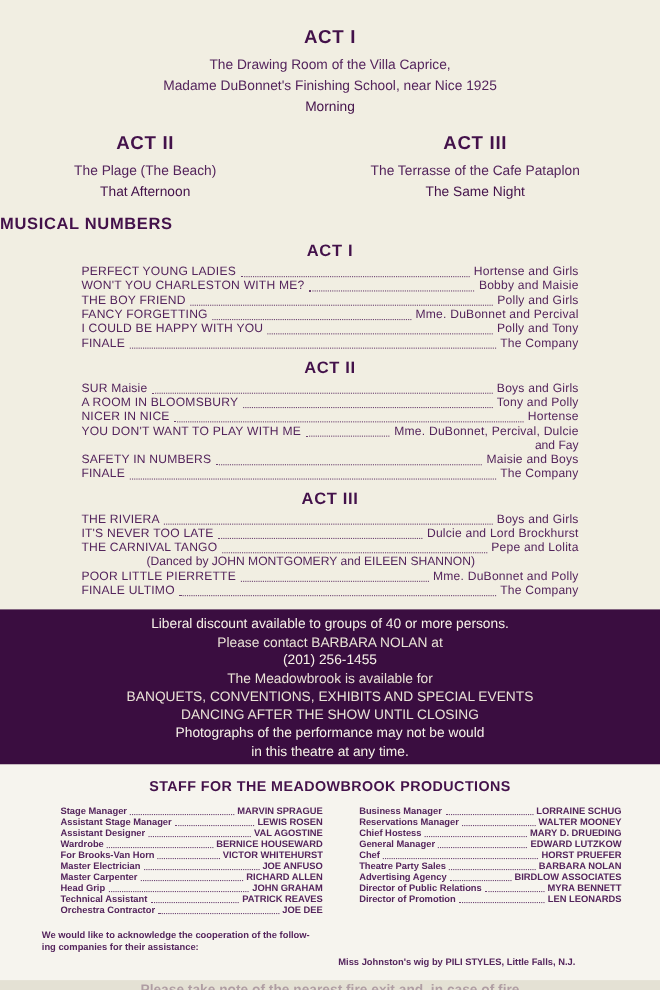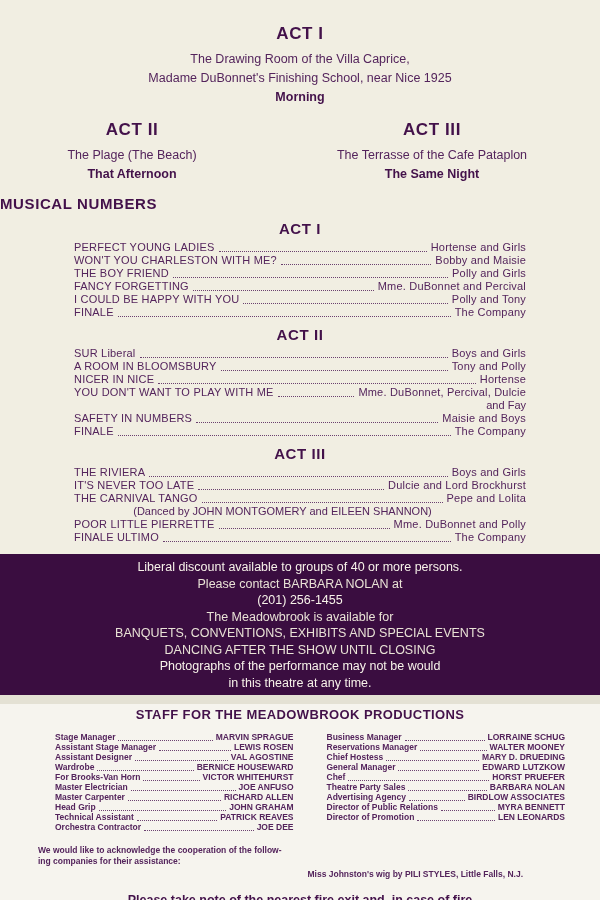--- a/index.html
+++ b/index.html
@@ -15,28 +15,28 @@
   *{box-sizing:border-box;}
   html,body{margin:0;padding:0;}
   body{
     width:600px;height:900px;overflow:hidden;
     background:var(--page-bg);
     font-family:"Liberation Sans","DejaVu Sans",sans-serif;
     color:var(--ink);
     -webkit-font-smoothing:antialiased;
   }
   p,h1,h2,h3{margin:0;}
-  .page{position:relative;width:600px;height:704px;}
+  .page{position:relative;width:600px;height:900px;}
 
   
   .acts-header{padding-top:24px;text-align:center;}
   .act-title{font-size:17px;line-height:20px;font-weight:bold;color:var(--ink-dark);letter-spacing:.6px;}
   .act-desc{font-size:12.5px;line-height:19px;}
   .act-desc.first{margin-top:6px;}
-  .act-time{font-weight:bold;color:var(--ink-dark);}
+  .act-time{font-weight:normal;color:var(--ink-dark);}
   .acts-row{display:flex;margin-top:13px;}
   .acts-col-left{width:44%;text-align:center;}
   .acts-col-right{width:56%;text-align:center;}
 
   
   .musical-title{margin-top:11px;text-align:left;font-size:15px;line-height:18px;font-weight:bold;color:var(--ink-dark);letter-spacing:.6px;}
   .act-block-title{margin-top:7px;text-align:center;font-size:15px;line-height:18px;font-weight:bold;color:var(--ink-dark);letter-spacing:.6px;}
   .song-list{width:452px;margin:3px auto 0;}
   .song-row{display:flex;align-items:flex-end;font-size:11px;line-height:13px;letter-spacing:.2px;}
   .song-title{white-space:nowrap;}
@@ -139,21 +139,21 @@
           </div>
 
         </div>
     </div>
 
     <div class="act-block">
       <h3 class="act-block-title">ACT II</h3>
       <div class="song-list">
 
           <div class="song-row">
-            <span class="song-title">SUR Liberal</span>
+            <span class="song-title">SUR Maisie</span>
             <span class="leader"></span>
             <span class="song-performer">Boys and Girls</span>
           </div>
 
           <div class="song-row">
             <span class="song-title">A ROOM IN BLOOMSBURY</span>
             <span class="leader"></span>
             <span class="song-performer">Tony and Polly</span>
           </div>
 

